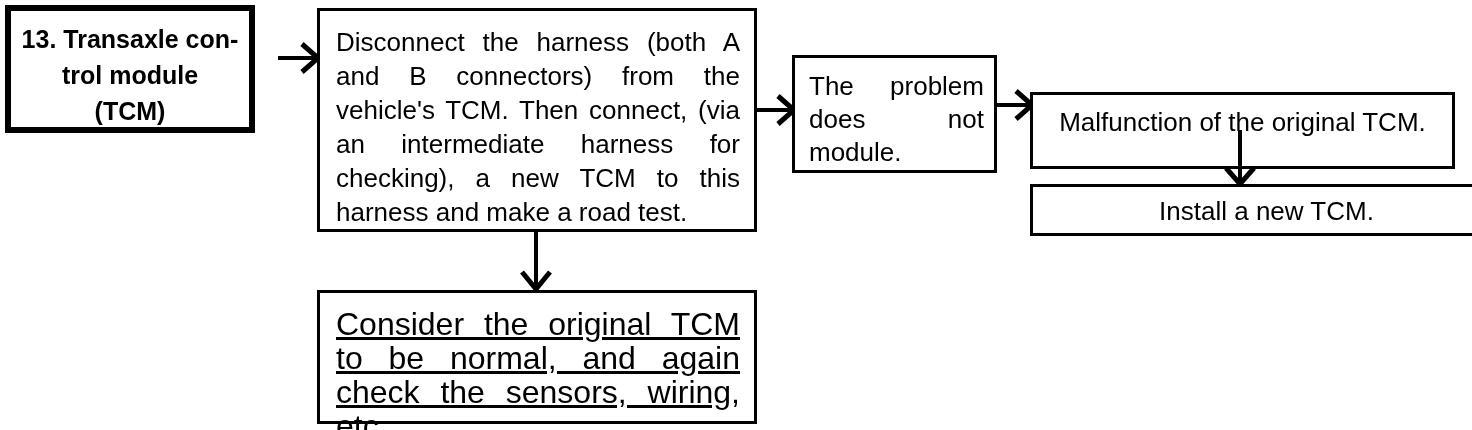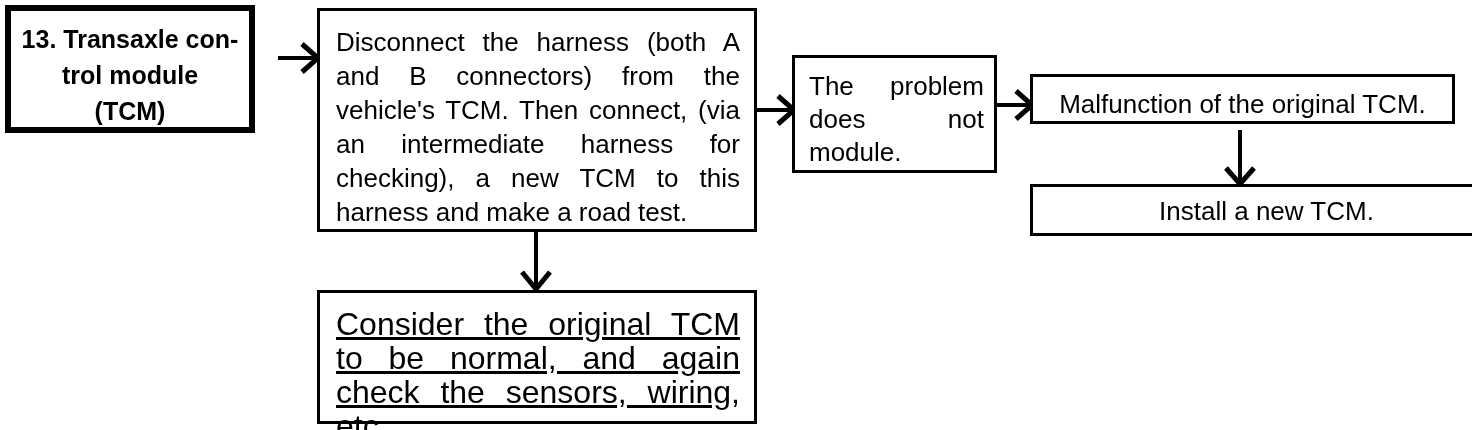--- a/index.html
+++ b/index.html
@@ -79,23 +79,23 @@
     text-align: justify;
     text-align-last: left;
     padding: 12px 10px 0 14px;
     box-sizing: border-box;
     font-size: 26px;
     line-height: 33px;
   }
   
   #box-malfunction {
     left: 1030px;
-    top: 74px;
+    top: 92px;
     width: 425px;
-    height: 50px;
+    height: 77px;
   }
   #box-install {
     left: 1030px;
     top: 184px;
     width: 473px;
     height: 52px;
   }
   #box-malfunction .box-txt,
   #box-install .box-txt {
     text-align: center;

